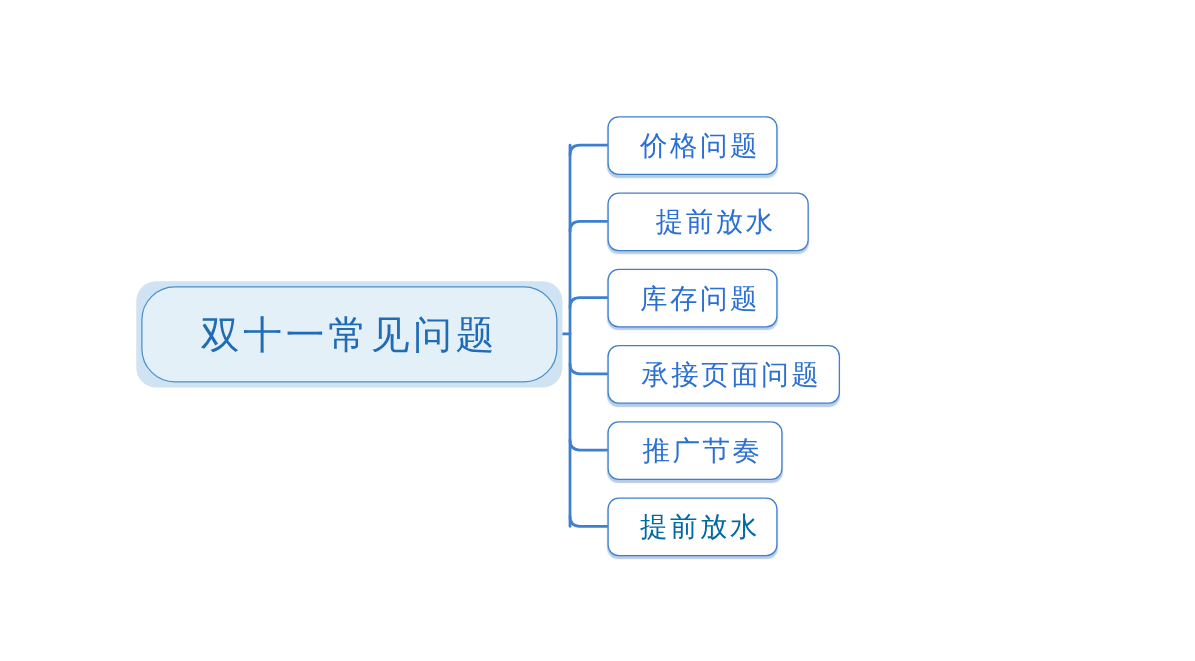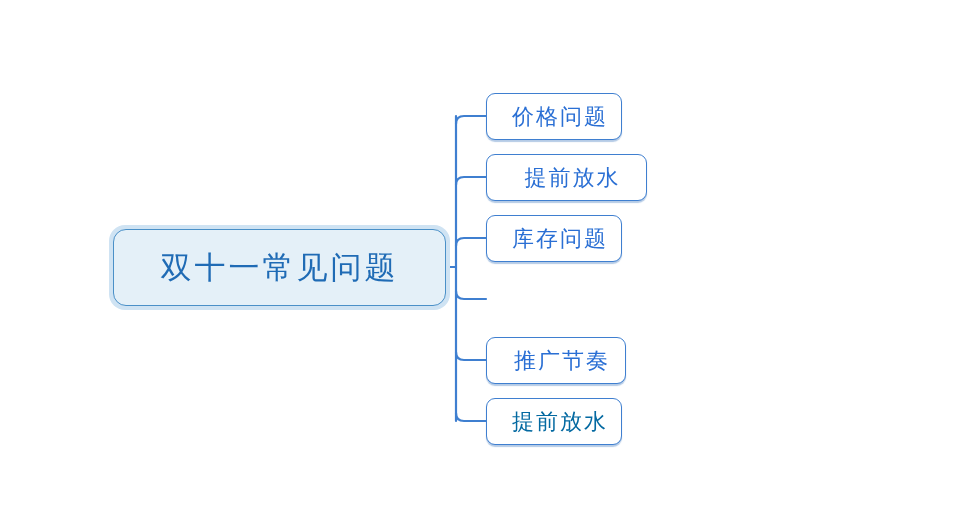--- a/index.html
+++ b/index.html
@@ -95,34 +95,37 @@
         <path d="M 456 124 Q 456 116 464 116 L 486 116"></path>
         <path d="M 456 185 Q 456 177 464 177 L 486 177"></path>
         <path d="M 456 246 Q 456 238 464 238 L 486 238"></path>
         <path d="M 456 291 Q 456 299 464 299 L 486 299"></path>
         <path d="M 456 352 Q 456 360 464 360 L 486 360"></path>
         <path d="M 456 413 Q 456 421 464 421 L 486 421"></path>
       </g>
   </svg>
 
   <div class="root-node" style="left: 109px; top: 225px; width: 341px; height: 85px; background: rgb(207, 227, 243);">
-    <div class="root-inner" style="background: rgb(228, 240, 248); border-color: rgb(74, 144, 200);">
+    <div class="root-inner" style="background: rgb(228, 240, 248); border-color: rgb(74, 144, 200); border-radius: 27px;">
       <span class="root-label" style="color: rgb(31, 107, 181);">双十一常见问题</span>
     </div>
   </div>
 
   <div class="child-node" style="left: 486px; top: 93px; width: 136px; height: 47px; background: rgb(255, 255, 255); border-color: rgb(63, 127, 208);">
     <span class="child-label" style="color: rgb(42, 111, 212);">价格问题</span>
   </div>
   <div class="child-node" style="left: 486px; top: 154px; width: 161px; height: 47px; background: rgb(255, 255, 255); border-color: rgb(63, 127, 208);">
     <span class="child-label" style="color: rgb(42, 111, 212);">提前放水</span>
   </div>
   <div class="child-node" style="left: 486px; top: 215px; width: 136px; height: 47px; background: rgb(255, 255, 255); border-color: rgb(63, 127, 208);">
     <span class="child-label" style="color: rgb(42, 111, 212); text-align: right;">库存问题</span>
   </div>
+  <div class="child-node" style="left: 486px; top: 276px; width: 186px; height: 47px; background: rgb(255, 255, 255); border-color: rgb(63, 127, 208);">
+    <span class="child-label" style="color: rgb(42, 111, 212);">承接页面问题</span>
+  </div>
   <div class="child-node" style="left: 486px; top: 337px; width: 140px; height: 47px; background: rgb(255, 255, 255); border-color: rgb(63, 127, 208);">
     <span class="child-label" style="color: rgb(42, 111, 212);">推广节奏</span>
   </div>
   <div class="child-node" style="left: 486px; top: 398px; width: 136px; height: 47px; background: rgb(255, 255, 255); border-color: rgb(63, 127, 208);">
     <span class="child-label" style="color: #0369a1;">提前放水</span>
   </div>
 
 </div>
 
 </body></html>

